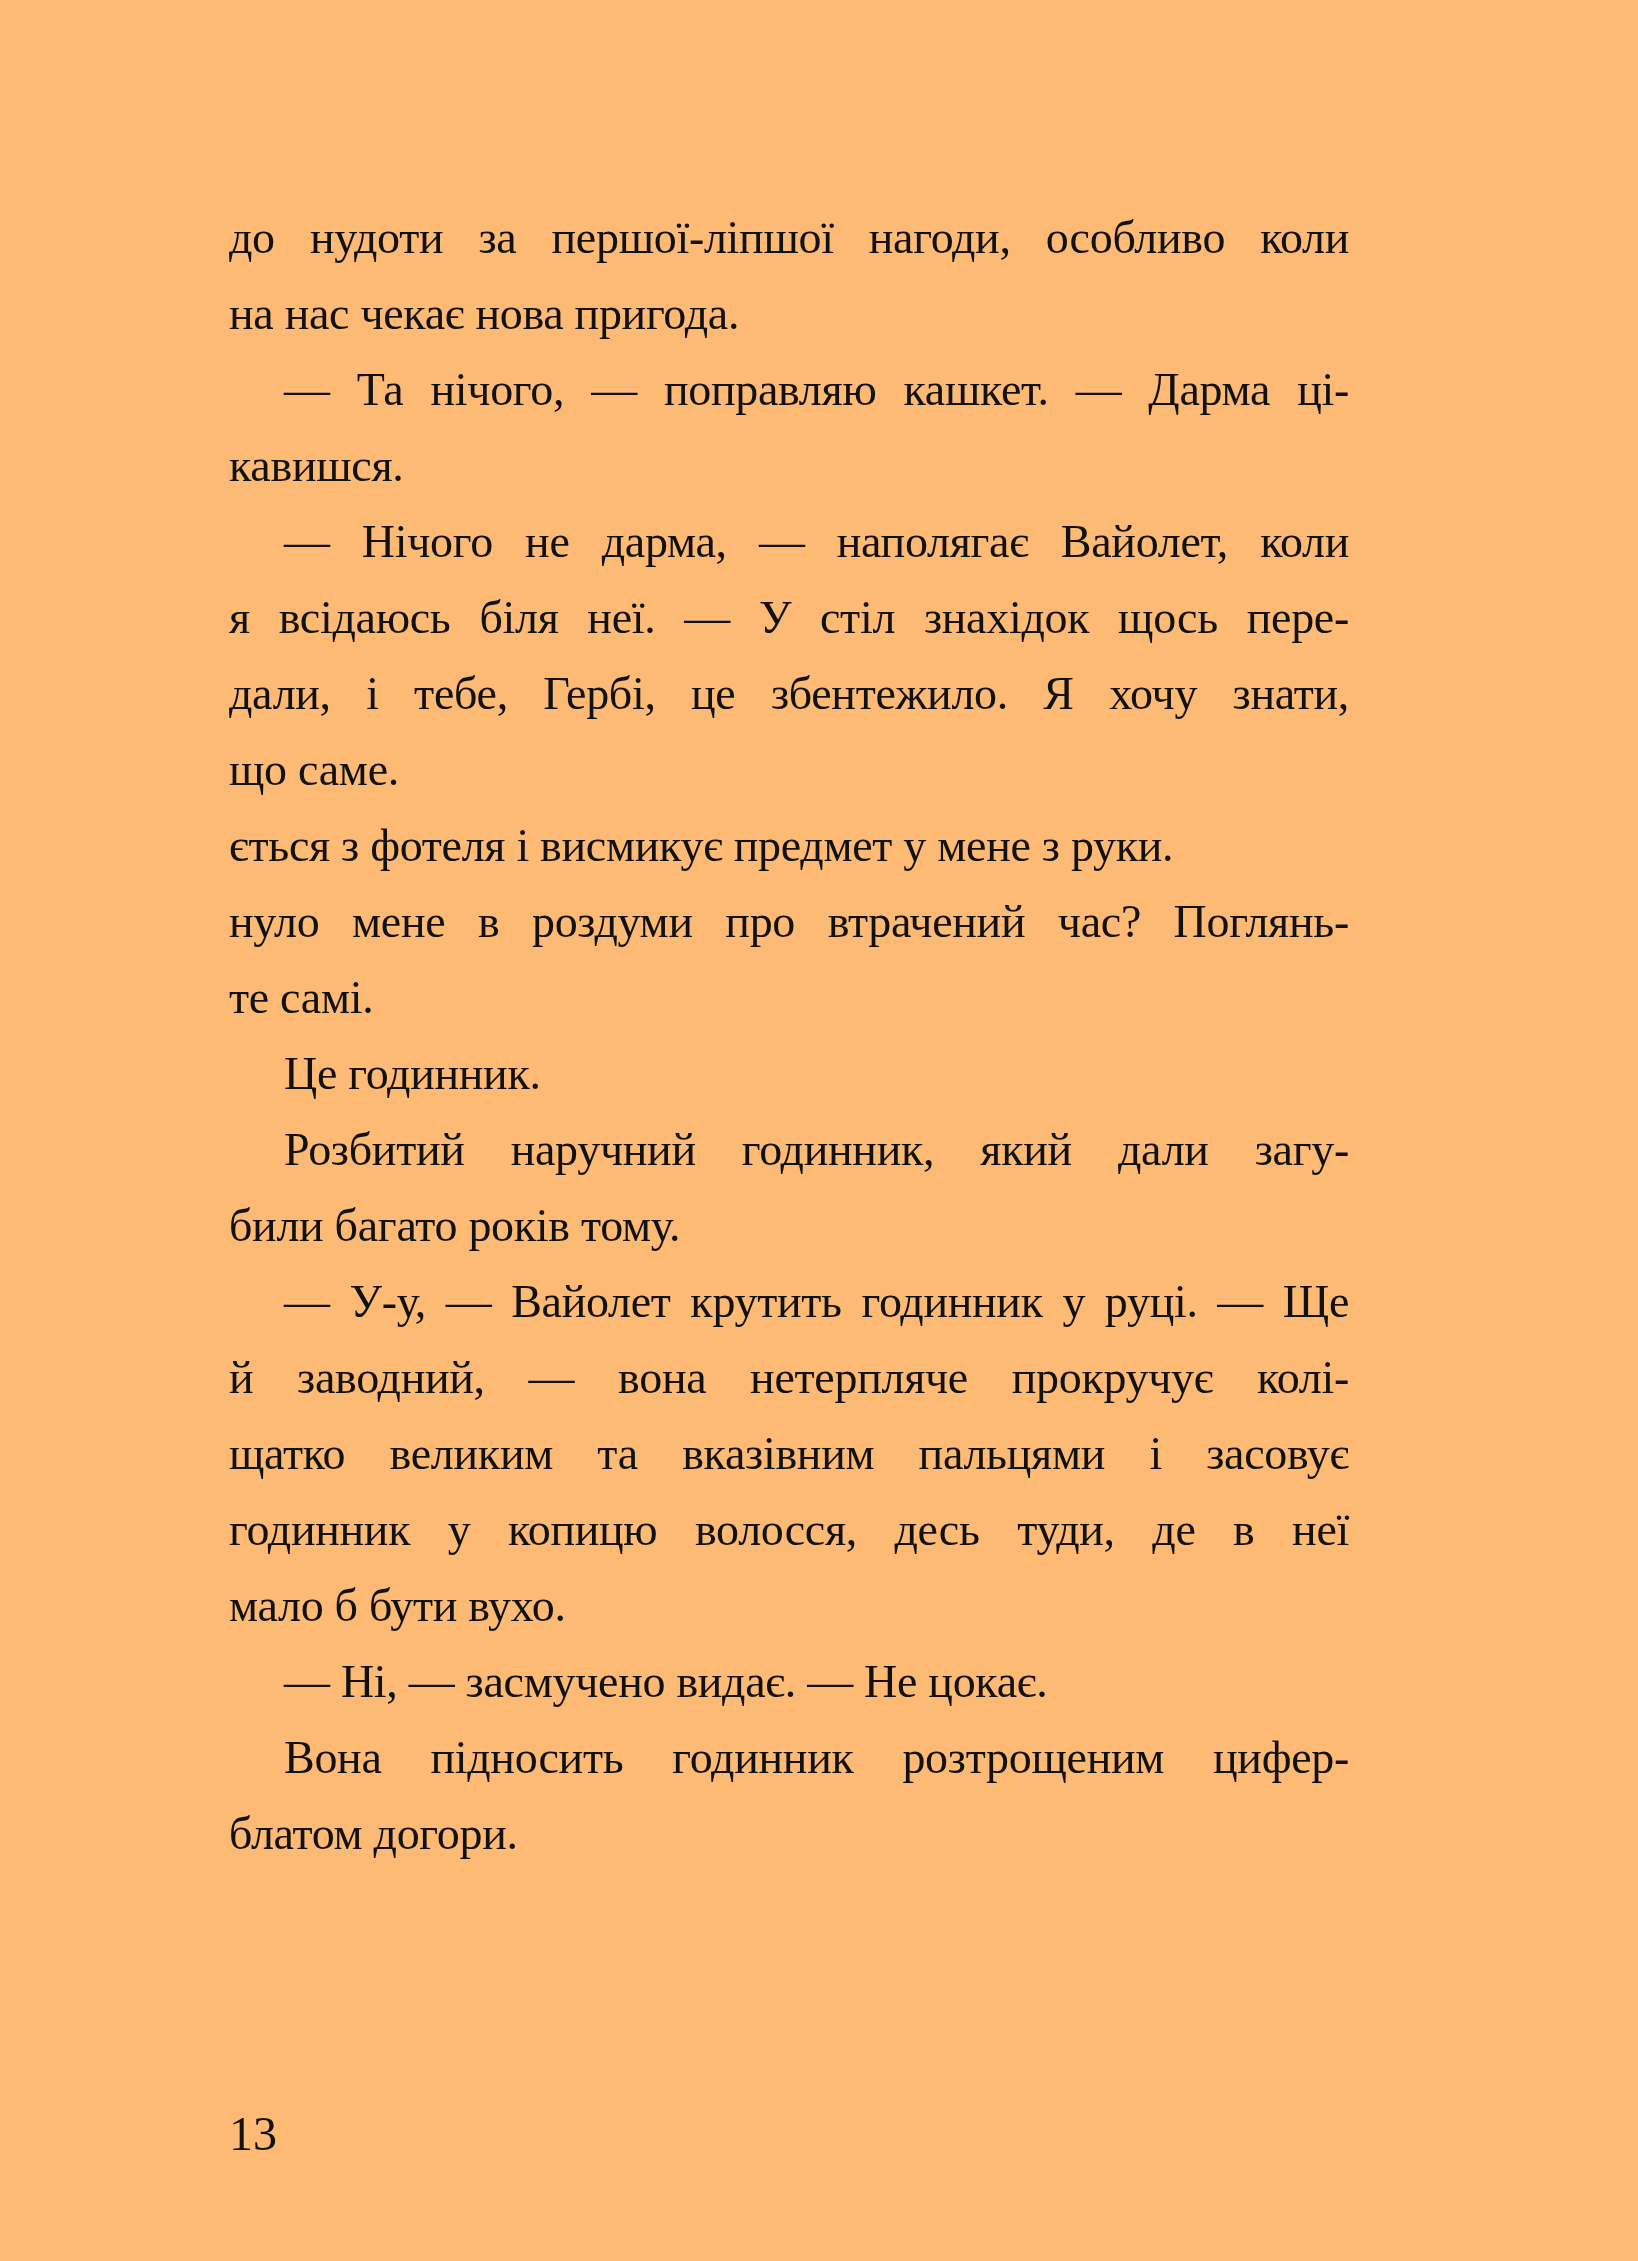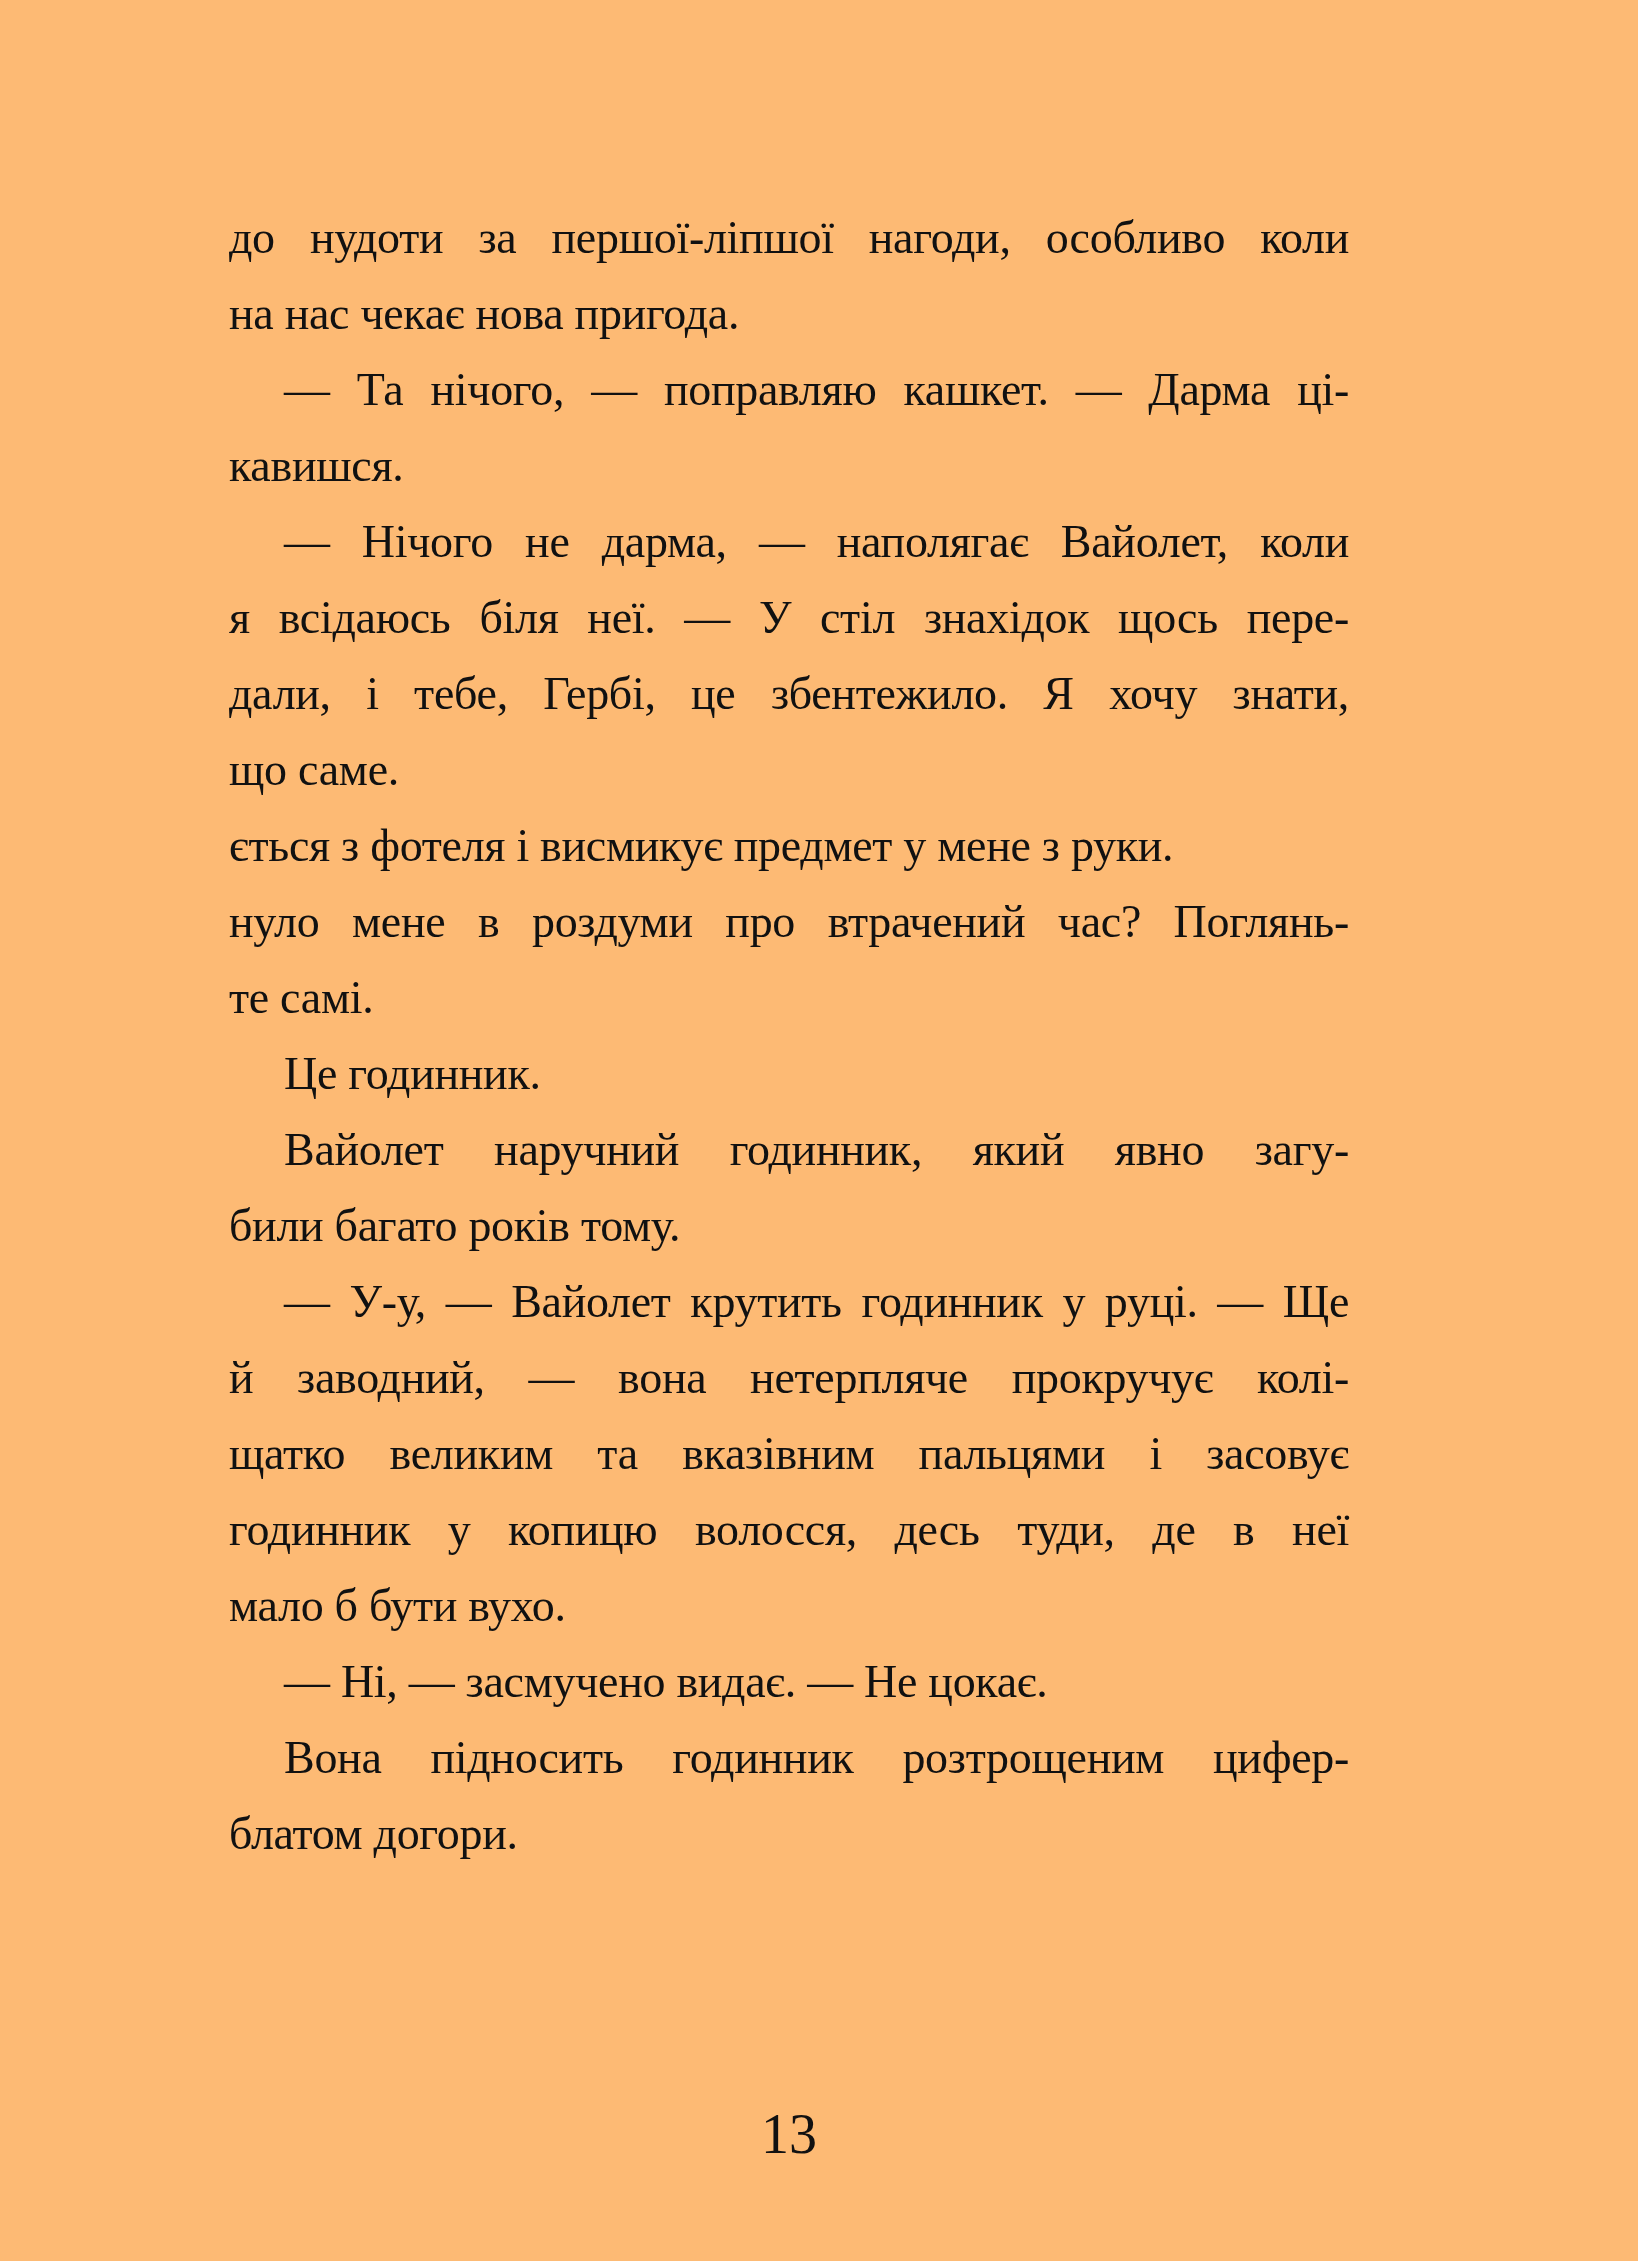--- a/index.html
+++ b/index.html
@@ -43,44 +43,44 @@
   .line.indent {
     text-indent: 55px;
   }
   .italic {
   }
   .page-number {
     position: absolute;
     left: 229px;
     top: 2096px;
     width: 1120px;
-    font-size: 56px;
+    font-size: 48px;
     line-height: 76px;
-    text-align: center;
+    text-align: left;
     letter-spacing: 0;
   }
 </style>
 </head>
 <body>
 
 <div class="page">
   <div class="text-block">
       <div class="line"><span>до нудоти за першої-ліпшої нагоди, особливо коли</span></div>
       <div class="line last"><span>на нас чекає нова пригода.</span></div>
       <div class="line indent"><span>— Та нічого, — поправляю кашкет. — Дарма ці-</span></div>
       <div class="line last"><span>кавишся.</span></div>
       <div class="line indent"><span>— Нічого не дарма, — наполягає Вайолет, коли</span></div>
       <div class="line"><span>я всідаюсь біля неї. — У стіл знахідок щось пере-</span></div>
       <div class="line"><span>дали, і тебе, Гербі, це збентежило. Я хочу знати,</span></div>
       <div class="line last"><span class="italic">що</span><span> саме.</span></div>
       <div class="line last"><span>ється з фотеля і висмикує предмет у мене з руки.</span></div>
       <div class="line"><span>нуло мене в роздуми про втрачений час? Поглянь-</span></div>
       <div class="line last"><span>те самі.</span></div>
       <div class="line last indent"><span>Це годинник.</span></div>
-      <div class="line indent"><span>Вайолет наручний годинник, який явно загу-</span></div>
+      <div class="line indent"><span>Розбитий наручний годинник, який дали загу-</span></div>
       <div class="line last"><span>били багато років тому.</span></div>
       <div class="line indent"><span>— У-у, — Вайолет крутить годинник у руці. — Ще</span></div>
       <div class="line"><span>й заводний, — вона нетерпляче прокручує колі-</span></div>
       <div class="line"><span>щатко великим та вказівним пальцями і засовує</span></div>
       <div class="line"><span>годинник у копицю волосся, десь туди, де в неї</span></div>
       <div class="line last"><span>мало б бути вухо.</span></div>
       <div class="line last indent"><span>— Ні, — засмучено видає. — Не цокає.</span></div>
       <div class="line indent"><span>Вона підносить годинник розтрощеним цифер-</span></div>
       <div class="line last"><span>блатом догори.</span></div>
     </div>

